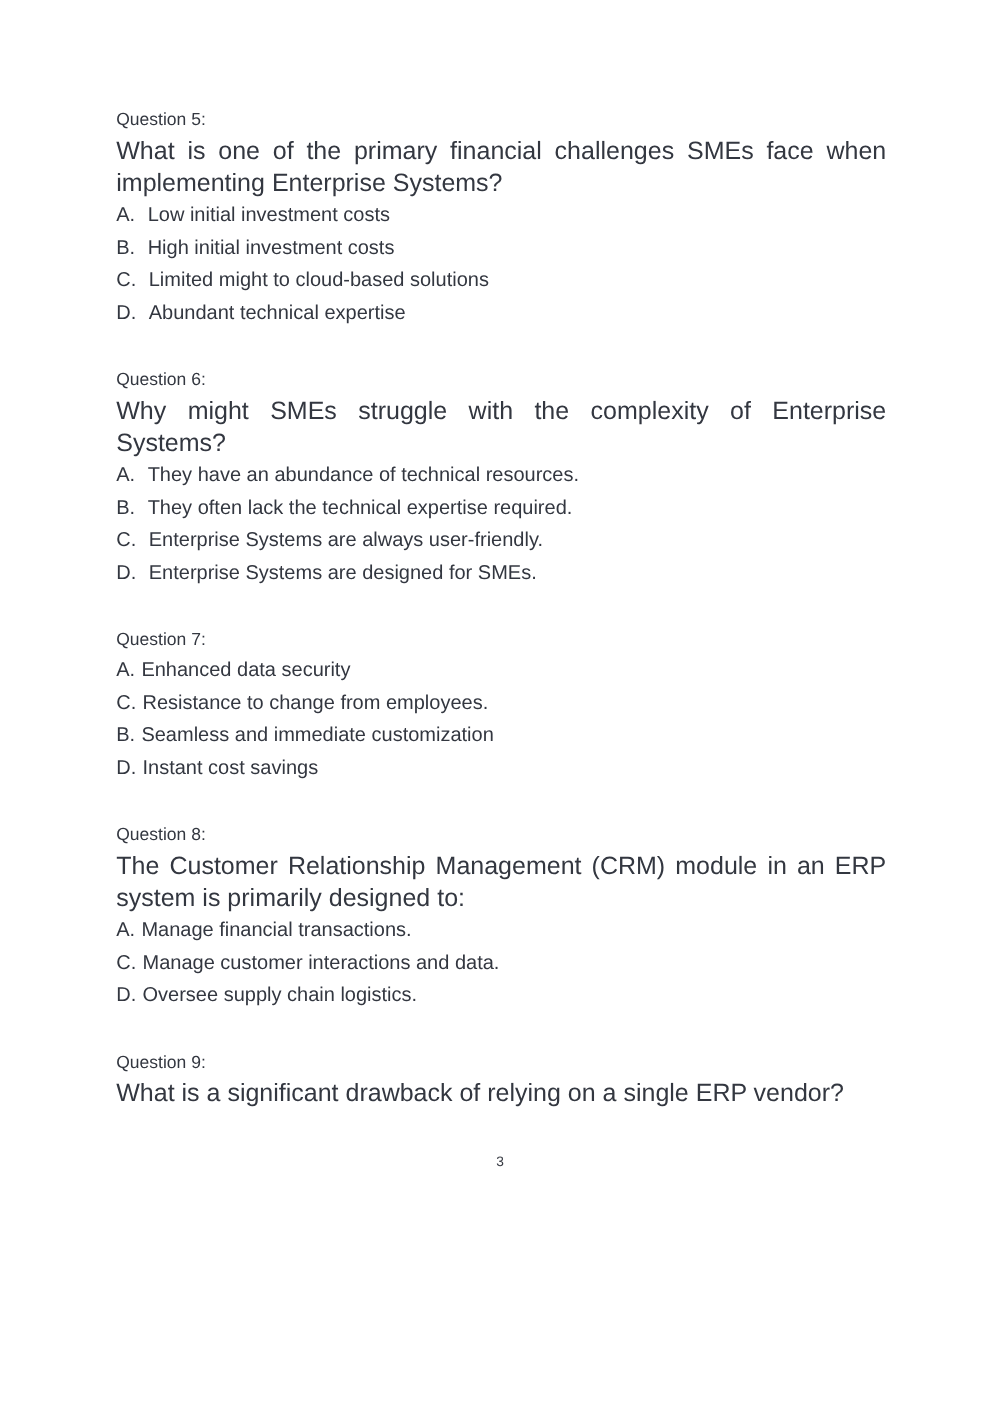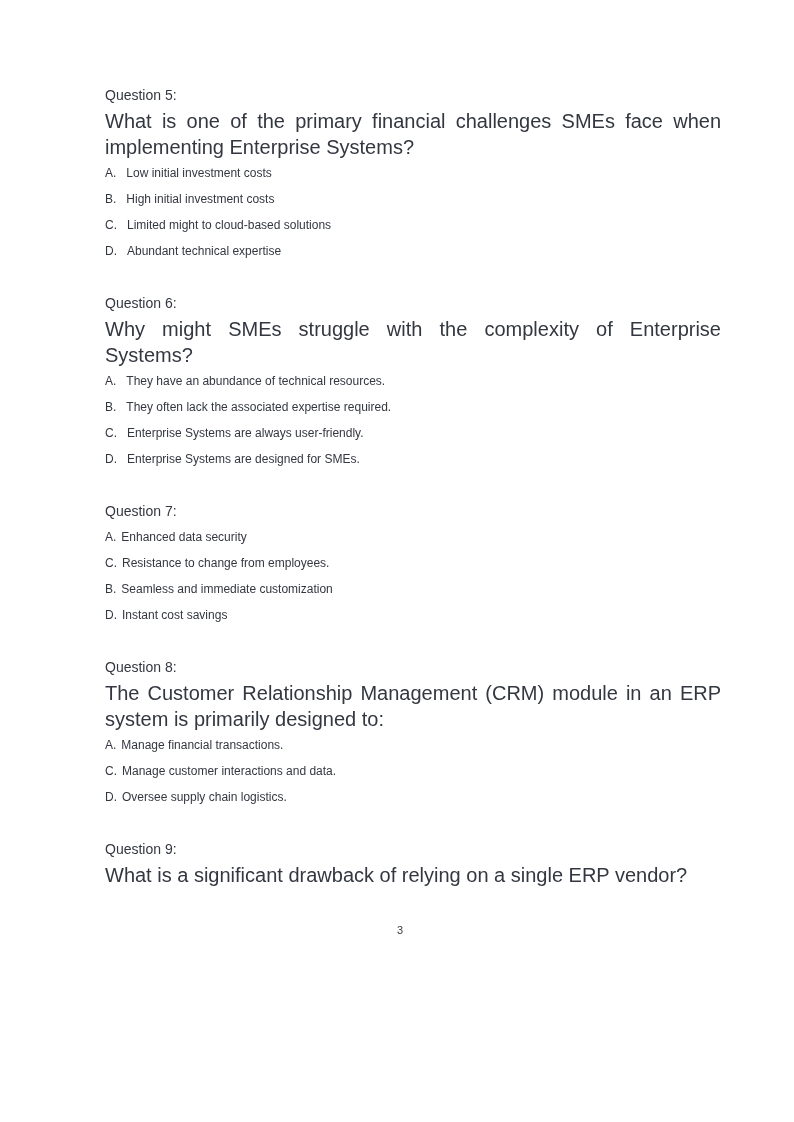--- a/index.html
+++ b/index.html
@@ -11,42 +11,42 @@
     width: 794px;
     height: 1122px;
     position: relative;
     font-family: "Liberation Sans", sans-serif;
     color: #333740;
     overflow: hidden;
   }
   .page {
     position: absolute;
     top: 82px;
-    left: 105px;
+    left: 93px;
     width: 616px;
   }
   .question-block {
     margin-bottom: 26px;
   }
   .q-title {
     font-size: 14px;
     line-height: 26px;
   }
   .q-text {
     font-size: 20px;
     line-height: 26px;
     text-align: justify;
   }
   .options {
     list-style: none;
     margin: 0;
     padding: 0;
   }
   .option-row {
-    font-size: 12px;
+    font-size: 16px;
     line-height: 26px;
     white-space: nowrap;
   }
   .opt-label {
     display: inline-block;
     margin-right: 5px;
   }
   .gap-wide .opt-label {
     margin-right: 10px;
   }
@@ -75,21 +75,21 @@
       <li class="option-row"><span class="opt-label">C.</span><span class="opt-text">Limited might to cloud-based solutions</span></li>
       <li class="option-row"><span class="opt-label">D.</span><span class="opt-text">Abundant technical expertise</span></li>
     </ul>
   </div>
 
   <div class="question-block gap-wide">
     <div class="q-title">Question 6:</div>
     <div class="q-text">Why might SMEs struggle with the complexity of Enterprise Systems?</div>
     <ul class="options">
       <li class="option-row"><span class="opt-label">A.</span><span class="opt-text">They have an abundance of technical resources.</span></li>
-      <li class="option-row"><span class="opt-label">B.</span><span class="opt-text">They often lack the associated expertise required.</span></li>
+      <li class="option-row"><span class="opt-label">B.</span><span class="opt-text">They often lack the technical expertise required.</span></li>
       <li class="option-row"><span class="opt-label">C.</span><span class="opt-text">Enterprise Systems are always user-friendly.</span></li>
       <li class="option-row"><span class="opt-label">D.</span><span class="opt-text">Enterprise Systems are designed for SMEs.</span></li>
     </ul>
   </div>
 
   <div class="question-block">
     <div class="q-title">Question 7:</div>
     <ul class="options">
       <li class="option-row"><span class="opt-label">A.</span><span class="opt-text">Enhanced data security</span></li>
       <li class="option-row"><span class="opt-label">C.</span><span class="opt-text">Resistance to change from employees.</span></li>

